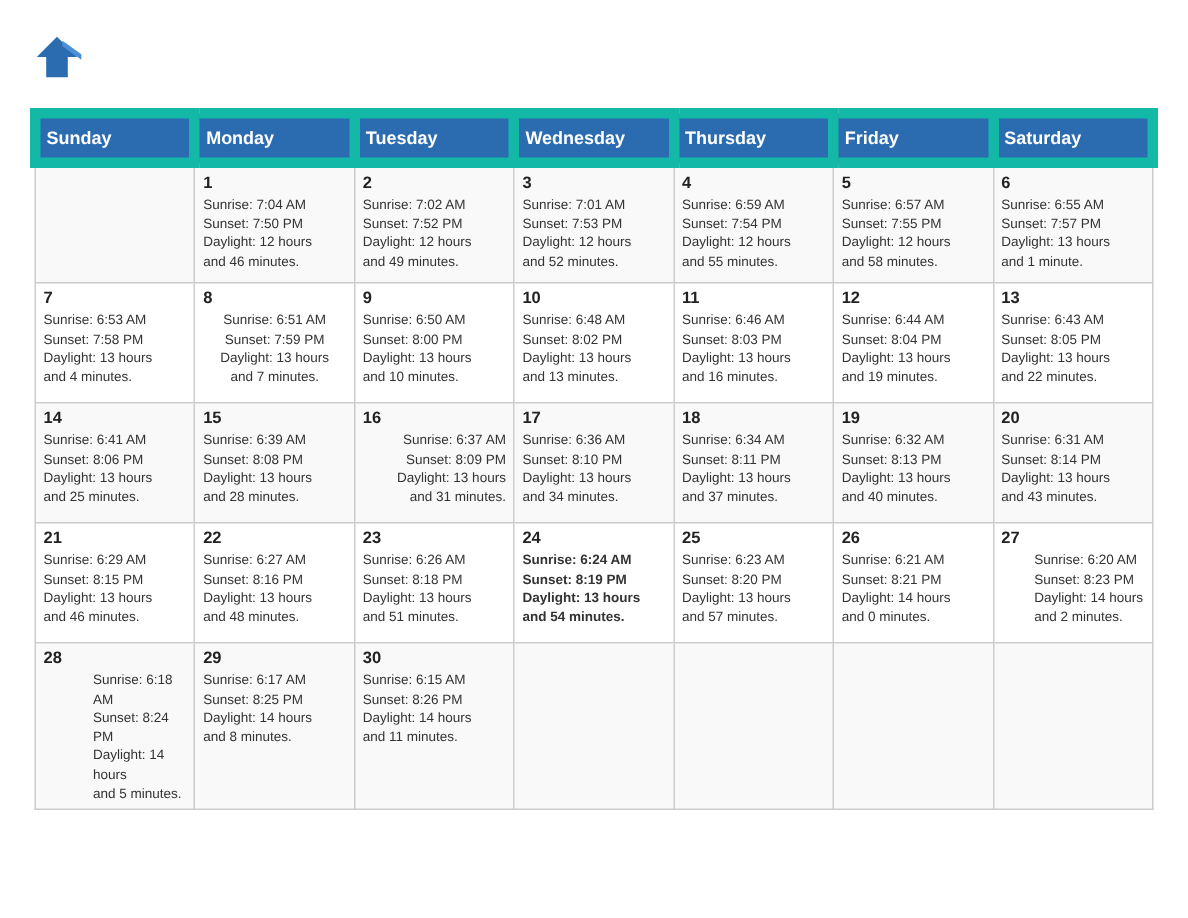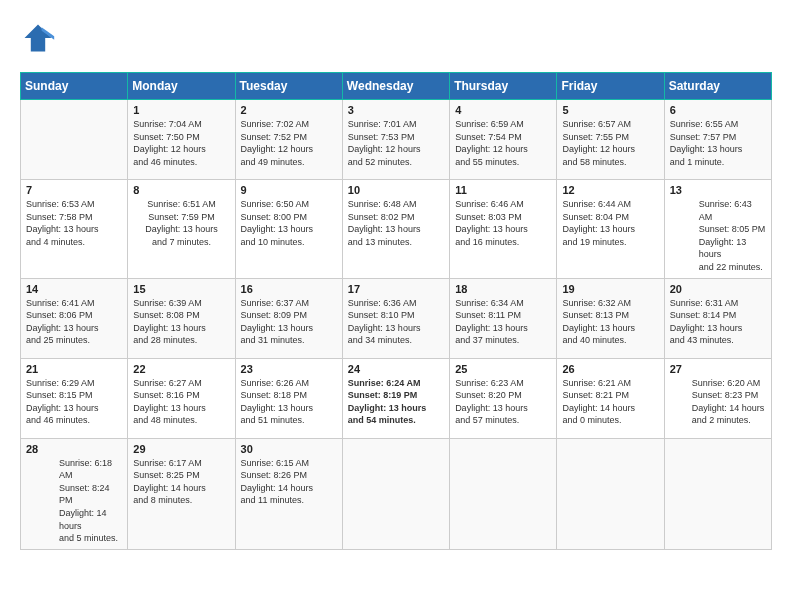--- a/index.html
+++ b/index.html
@@ -52,21 +52,21 @@
       border-collapse: collapse;
       table-layout: fixed;
     }
     thead tr th {
       background-color: #2b6cb0;
       color: #fff;
       font-size: 12px;
       font-weight: bold;
       padding: 6px 4px;
       text-align: left;
-      border: 1px solid #14b8a6;
+      border: 7px solid #14b8a6;
     }
     tbody tr td {
       border: 1px solid #ccc;
       vertical-align: top;
       padding: 4px 5px;
       font-size: 9.5px;
       color: #222;
       height: 80px;
     }
     tbody tr:nth-child(odd) td {
@@ -205,21 +205,21 @@
         </td>
         <td>
           <span class="day-number">12</span>
           <div class="day-info" style="white-space: pre-line;">Sunrise: 6:44 AM
 Sunset: 8:04 PM
 Daylight: 13 hours
 and 19 minutes.</div>
         </td>
         <td>
           <span class="day-number">13</span>
-          <div class="day-info" style="white-space: pre-line; margin-left: 29px;">Sunrise: 6:43 AM
+          <div class="day-info" style="white-space: pre-line;">Sunrise: 6:43 AM
 Sunset: 8:05 PM
 Daylight: 13 hours
 and 22 minutes.</div>
         </td>
       </tr>
       <tr>
         <td>
           <span class="day-number">14</span>
           <div class="day-info" style="white-space: pre-line;">Sunrise: 6:41 AM
 Sunset: 8:06 PM
@@ -228,21 +228,21 @@
         </td>
         <td>
           <span class="day-number">15</span>
           <div class="day-info" style="white-space: pre-line;">Sunrise: 6:39 AM
 Sunset: 8:08 PM
 Daylight: 13 hours
 and 28 minutes.</div>
         </td>
         <td>
           <span class="day-number">16</span>
-          <div class="day-info" style="white-space: pre-line;">Sunrise: 6:37 AM
+          <div class="day-info" style="white-space: pre-line; text-align: right;">Sunrise: 6:37 AM
 Sunset: 8:09 PM
 Daylight: 13 hours
 and 31 minutes.</div>
         </td>
         <td>
           <span class="day-number">17</span>
           <div class="day-info" style="white-space: pre-line;">Sunrise: 6:36 AM
 Sunset: 8:10 PM
 Daylight: 13 hours
 and 34 minutes.</div>

